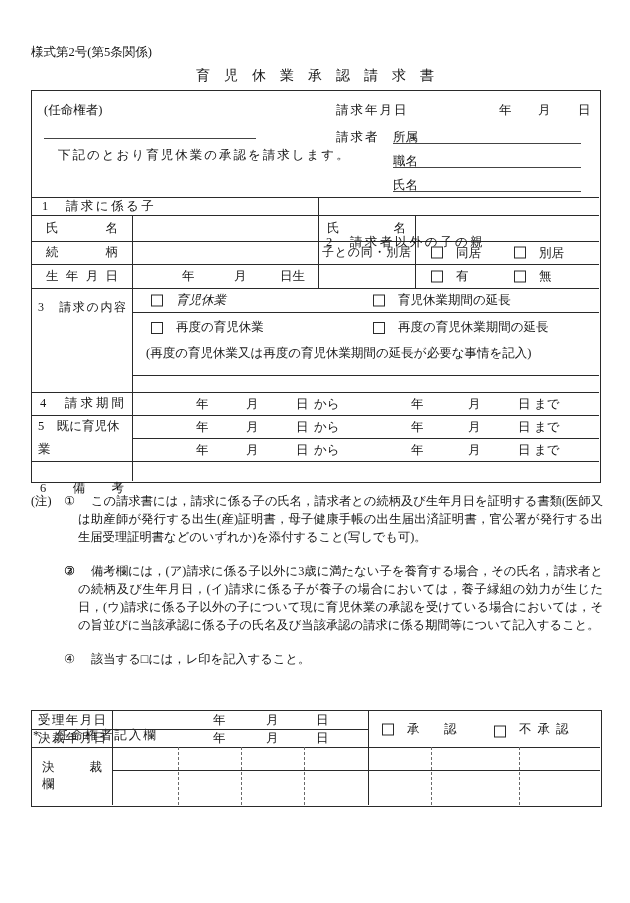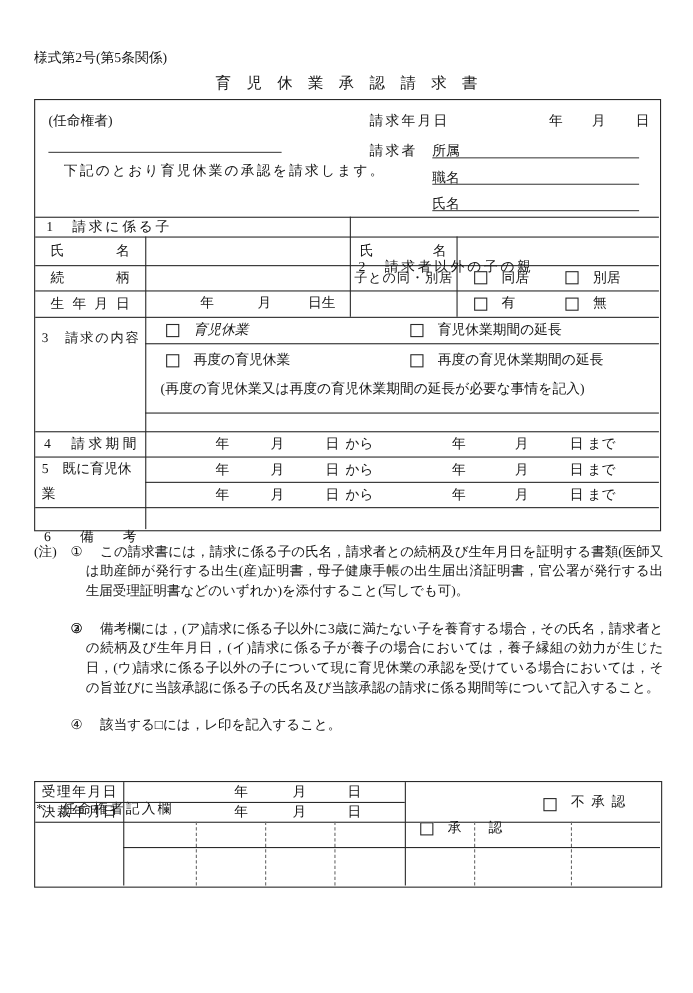--- a/index.html
+++ b/index.html
@@ -219,25 +219,28 @@
     <div class="cell" style="left:0;top:18px;width:80px;height:18px;padding:0 6px;">
       <span class="jlab">決裁年月日</span>
     </div>
     <div class="cell" style="left:80px;top:18px;width:256px;height:18px;">
       <span class="u" style="left:101px;">年</span>
       <span class="u" style="left:154px;">月</span>
       <span class="u" style="left:204px;">日</span>
     </div>
 
     <div class="cell" style="left:336px;top:0;width:232px;height:36px;">
-      <span class="opt" style="left:14px;margin-top:24px;">
+      <span class="opt" style="left:14px;">
           <span class="cb"></span>
           <span class="ls6">承　認</span>
         </span>
       <span class="opt" style="left:126px;align-items:flex-end;">
           <span class="cb"></span>
           <span class="ls6">不承認</span>
         </span>
     </div>
 
+    <div class="cell" style="left:0;top:36px;width:80px;height:58px;padding:0 10px;">
+      <span class="jlab">決　裁　欄</span>
+    </div>
   </div>
 
 </div>
 
 </body></html>

